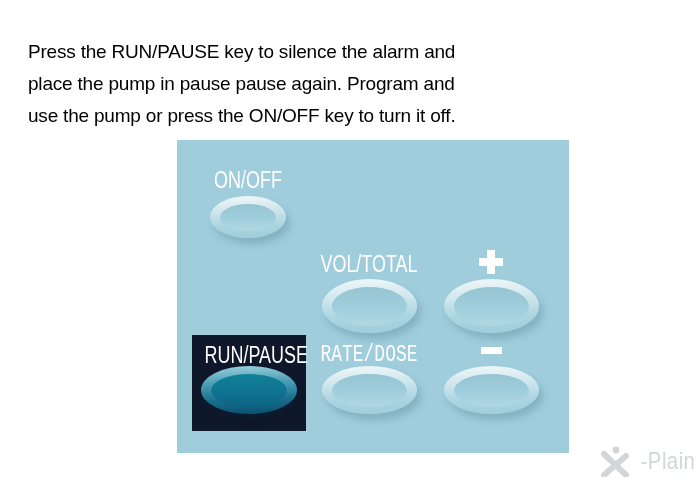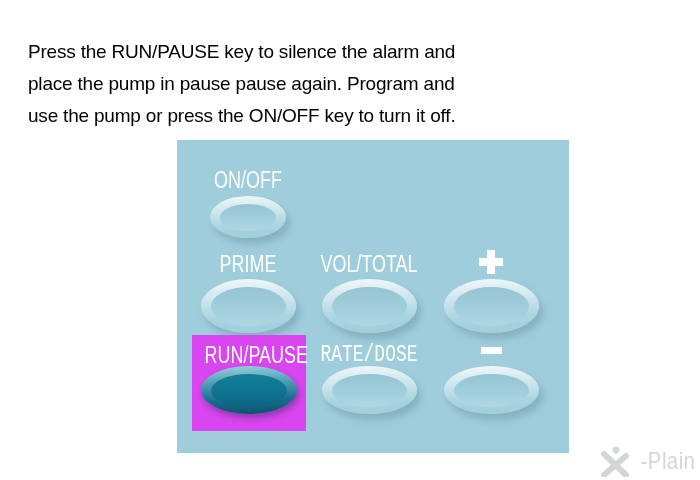--- a/index.html
+++ b/index.html
@@ -49,21 +49,21 @@
 
   
   .c1{left:6px;}  .c2{left:127px;}  .c3{left:249px;}
   .r1{top:27px;height:76px;}
   .r2{top:111px;height:88px;}
   .r3{top:202px;height:80px;font-family:Liberation Mono, monospace;}
 
   
   .key-highlight{
     left:15px;top:195px;width:114px;height:96px;
-    background:#d946ef;
+    background:#0f172a;
   }
   .key-highlight .key-label{margin-top:7px;}
   .oval.hl{
     width:96px;height:48px;left:9px;top:31px;margin-left:0;
     background:linear-gradient(178deg,#9ad1de 0%,#4d9fb4 35%,#176e8c 70%,#0a4e6d 100%);
     box-shadow:2px 4px 6px rgba(0,40,60,0.35);
   }
   .oval.hl::before{
     background:linear-gradient(180deg,#128098 0%,#0f7390 55%,#0c6384 100%);
   }
@@ -98,24 +98,20 @@
     <div class="line">use the pump or press the ON/OFF key to turn it off.</div>
   </div>
 
   <div class="panel">
 
     <div class="key r1 c1">
       <div class="key-label">ON/OFF</div>
       <div class="oval r1"></div>
     </div>
 
-    <div class="key r2 c1">
-      <div class="key-label">PRIME</div>
-      <div class="oval r2"></div>
-    </div>
     <div class="key r2 c2">
       <div class="key-label">VOL/TOTAL</div>
       <div class="oval r2"></div>
     </div>
     <div class="key r2 c3">
       <div class="plus-icon">
         <div class="bar-h"></div>
           <div class="bar-v"></div>
       </div>
       <div class="oval r2"></div>

